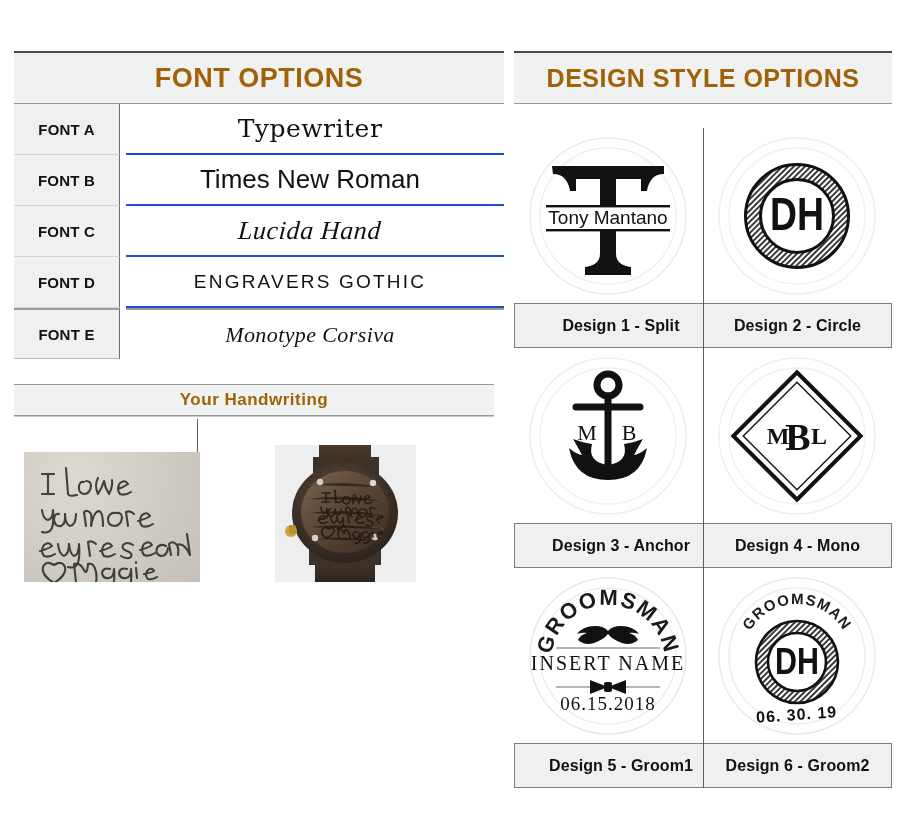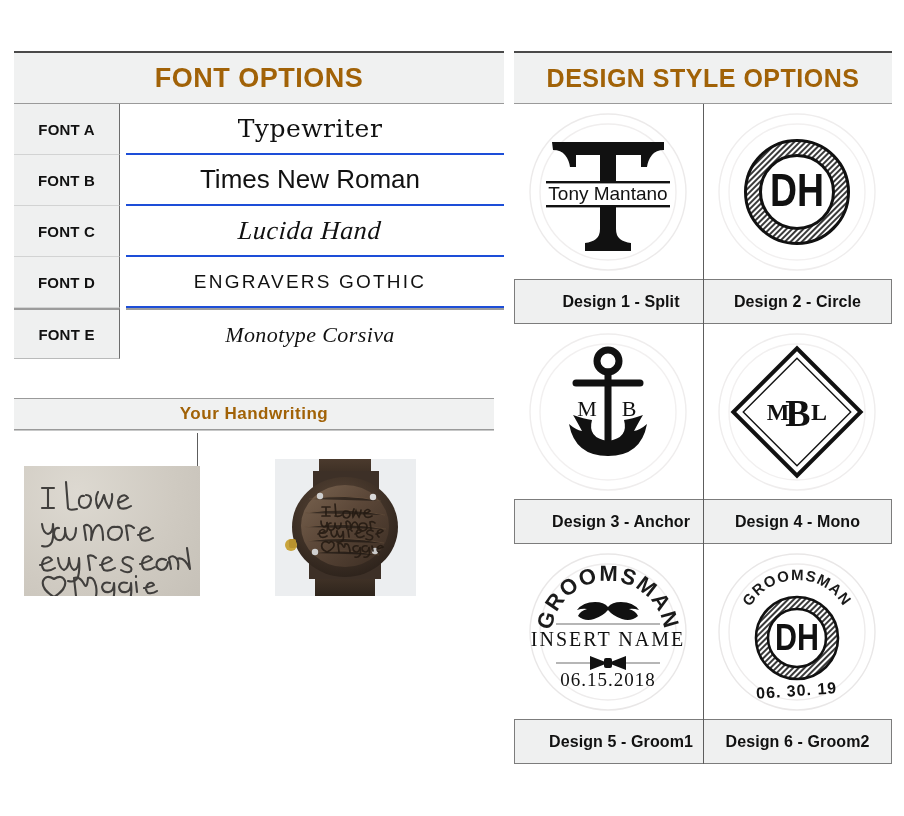--- a/index.html
+++ b/index.html
@@ -55,21 +55,21 @@
   .s-typewriter { font-family: "DejaVu Serif", serif; font-size: 25px; letter-spacing: .5px; }
   .s-times      { font-family: Liberation Sans, sans-serif; font-size: 26px; }
   .s-lucida     { font-family: "Liberation Serif", serif; font-style: italic; font-size: 26px;
                   letter-spacing: .6px; transform: skewX(-4deg); }
   .s-engravers  { font-family: "Liberation Sans", sans-serif; font-size: 19px;
                   letter-spacing: 2.2px; font-variant: small-caps; text-transform: uppercase; }
   .s-corsiva    { font-family: "Liberation Serif", serif; font-style: italic; font-size: 22px;
                   letter-spacing: .4px; }
 
   
-  #hand-panel { left: 14px; top: 398px; width: 480px; }
+  #hand-panel { left: 14px; top: 384px; width: 480px; }
   #hand-head  { height: 30px; font-size: 17px; font-weight: 700; border-top: 1px solid #9a9a9a; }
   #hand-body  { position: relative; height: 165px; background: #fff; border-top: 1px solid #c7c8c8; }
 
   #hand-divider {
     position: absolute; left: 183px; top: 2px; width: 1px; height: 163px; background: #5d5d5d;
   }
 
   
   #note-photo {
     position: absolute; left: 10px; top: 35px; width: 176px; height: 130px;
@@ -83,21 +83,21 @@
   #watch-photo {
     position: absolute; left: 261px; top: 28px; width: 141px; height: 137px;
     background: #e7e8ea; overflow: hidden;
   }
   #watch-photo svg { display: block; }
 
   
   #design-panel { left: 514px; top: 51px; width: 378px; }
   #design-head { height: 50px; font-size: 25px; }
 
-  #design-grid { position: relative; }
+  #design-grid { position: relative; margin-top: 24px; }
   #mid-rule {
     position: absolute; left: 189px; top: 0; bottom: 0; width: 1px;
     background: #5d5d5d; z-index: 3;
   }
   .d-row { display: flex; }
   .d-cell { width: 189px; box-sizing: border-box; }
   .d-art {
     height: 175px; background: #fff;
     display: flex; align-items: center; justify-content: center;
   }

